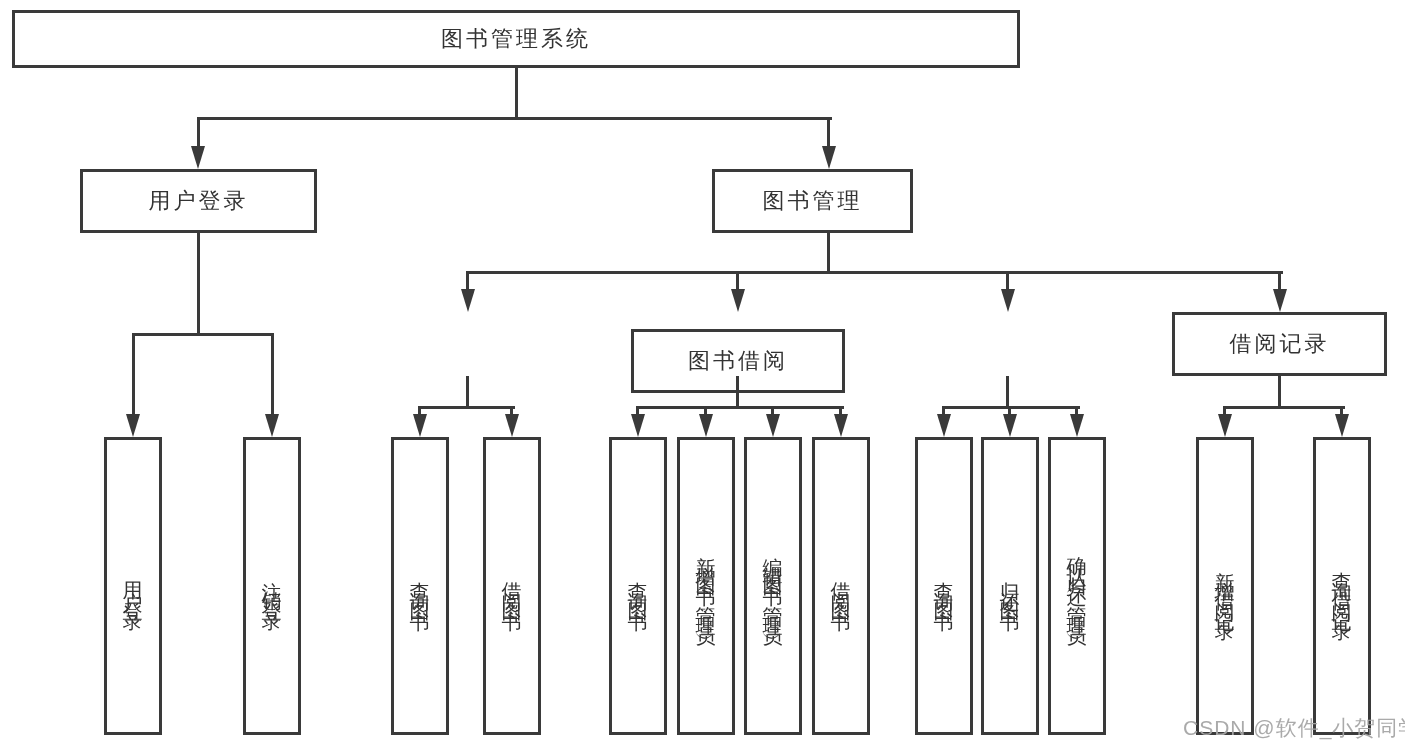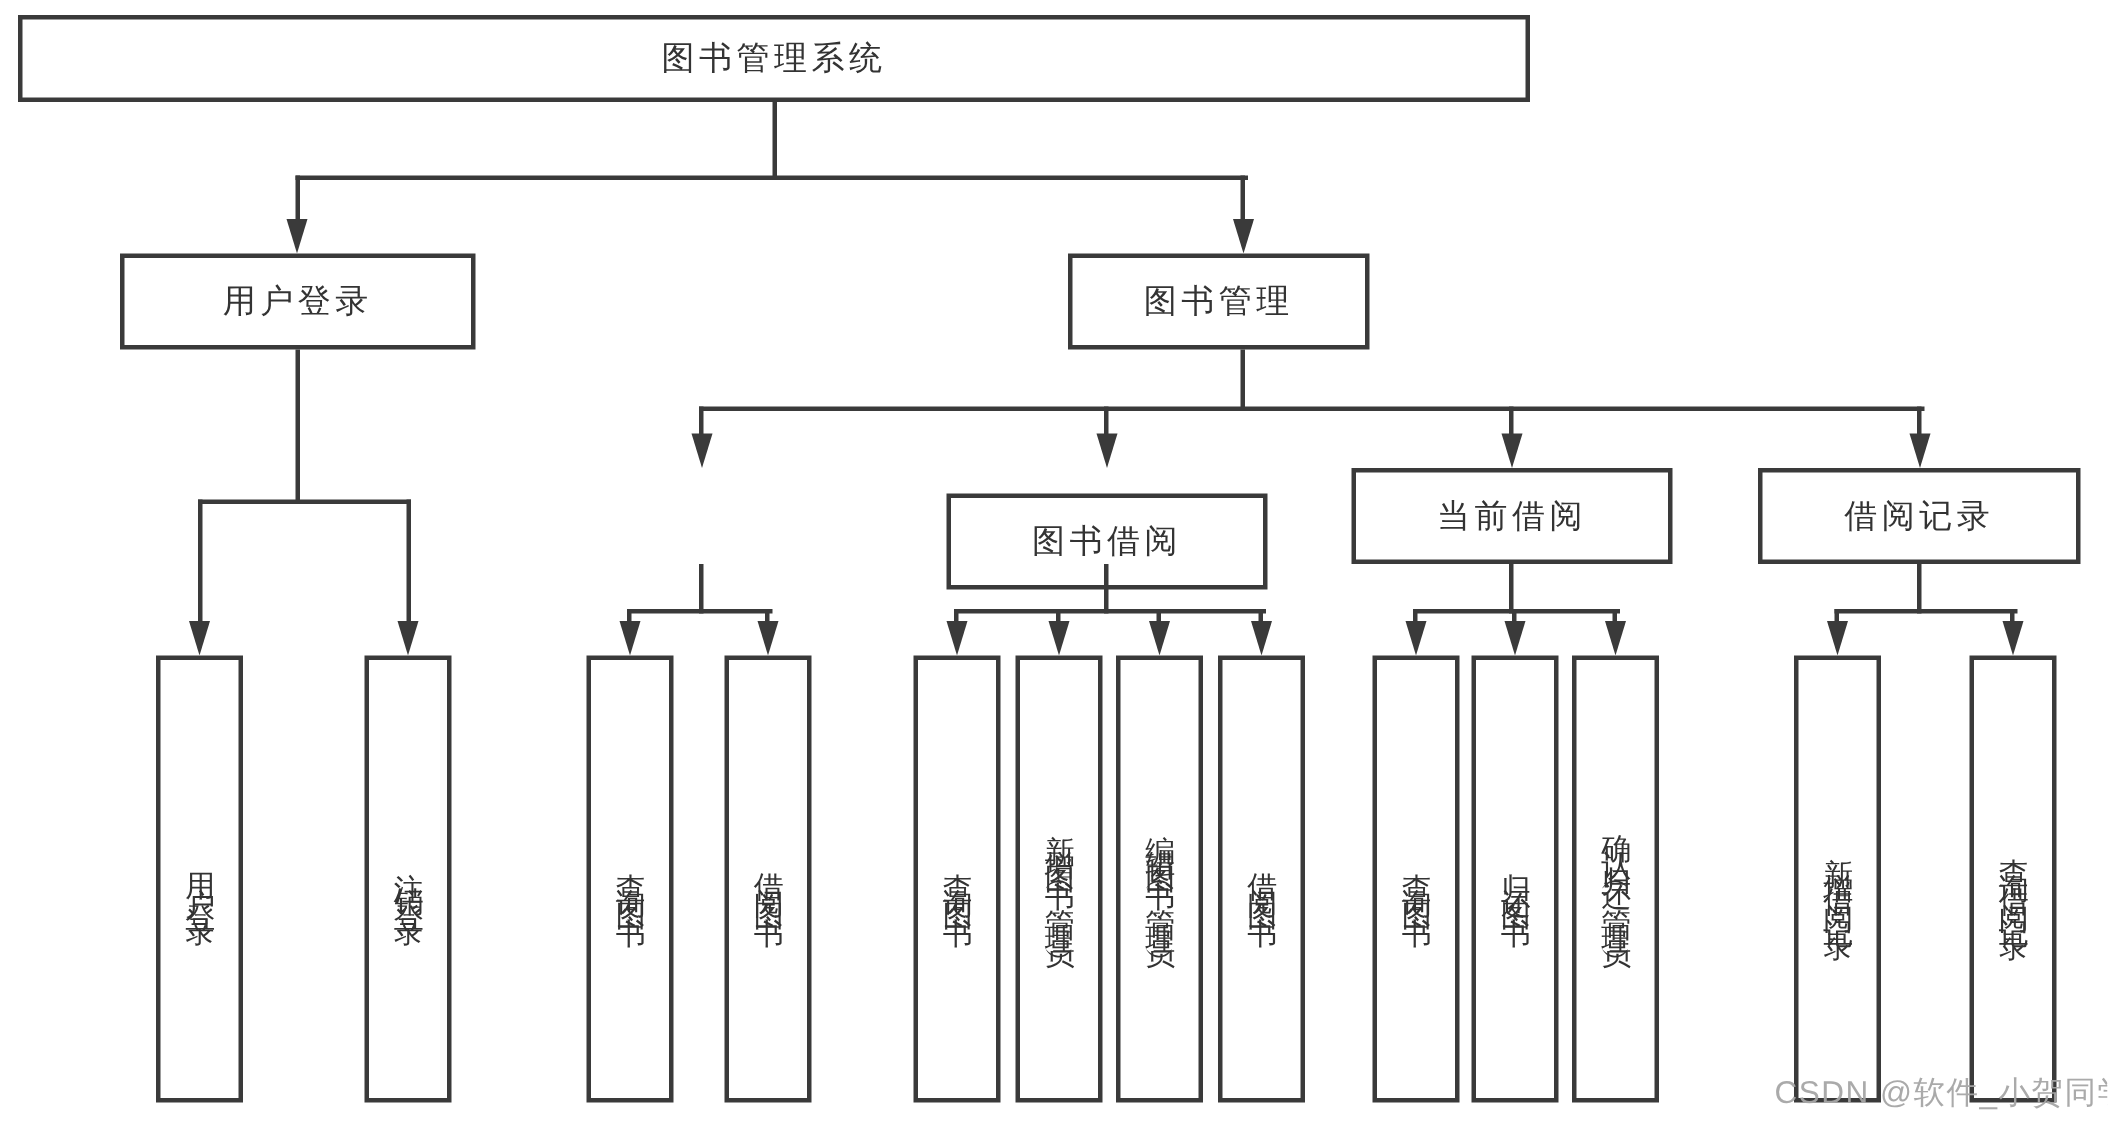--- a/index.html
+++ b/index.html
@@ -69,23 +69,20 @@
   <div class="vline" style="left:736px;top:271px;height:22px;"></div>
   <div class="vline" style="left:1006px;top:271px;height:22px;"></div>
   <div class="vline" style="left:1278px;top:271px;height:22px;"></div>
   <div class="arrow" style="left:461px;top:289px;"></div>
   <div class="arrow" style="left:731px;top:289px;"></div>
   <div class="arrow" style="left:1001px;top:289px;"></div>
   <div class="arrow" style="left:1273px;top:289px;"></div>
 
   <div class="node" style="left:631px;top:312px;width:214px;height:64px;margin-top:17px;">
     <span class="h-label">图书借阅</span>
-  </div>
-  <div class="node" style="left:901px;top:312px;width:214px;height:64px;">
-    <span class="h-label">当前借阅</span>
   </div>
   <div class="node" style="left:1172px;top:312px;width:215px;height:64px;align-items:center;">
     <span class="h-label">借阅记录</span>
   </div>
 
   <div class="vline" style="left:466px;top:376px;height:33px;"></div>
   <div class="hline" style="left:418px;top:406px;width:97px;"></div>
   <div class="vline" style="left:418px;top:406px;height:12px;"></div>
   <div class="vline" style="left:510px;top:406px;height:12px;"></div>
   <div class="arrow" style="left:413px;top:414px;"></div>

